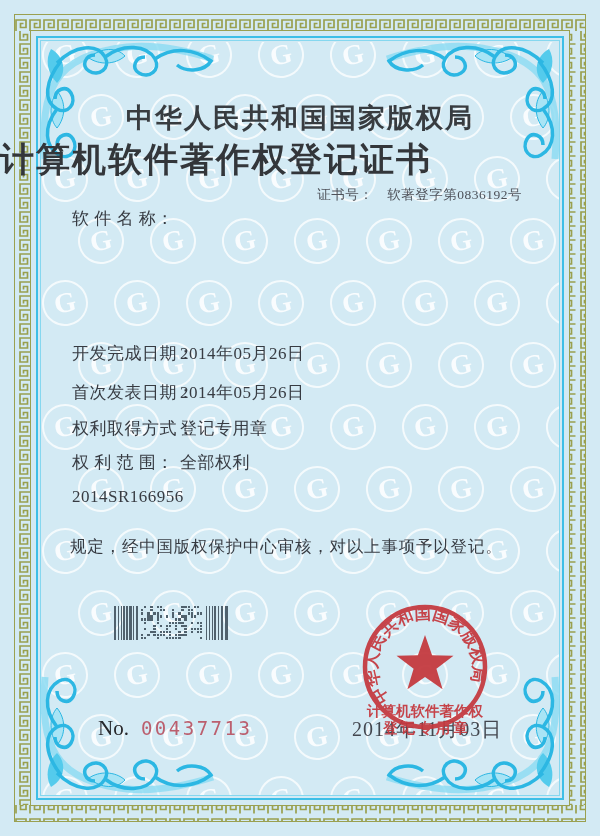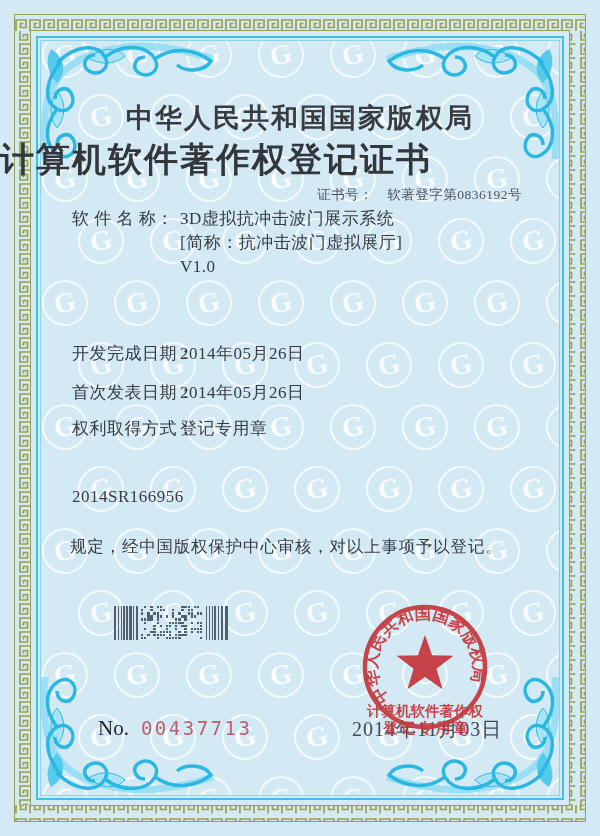--- a/index.html
+++ b/index.html
@@ -250,43 +250,42 @@
   <div class="content">
     <div class="authority">中华人民共和国国家版权局</div>
     <div class="cert-title">计算机软件著作权登记证书</div>
 
     <div class="cert-no">
       <span class="lbl">证书号：</span><span>软著登字第0836192号</span>
     </div>
 
     <div class="field f0">
       <span class="label">软 件 名 称：</span>
-      <div class="value">
-        <div>3D虚拟抗冲击波门展示系统</div>
-        <div>[简称：抗冲击波门虚拟展厅]</div>
-        <div>V1.0</div>
-      </div>
     </div>
 
 
     <div class="field f2">
       <span class="label">开发完成日期：</span>
       <div class="value">2014年05月26日</div>
     </div>
 
     <div class="field f3">
       <span class="label">首次发表日期：</span>
       <div class="value">2014年05月26日</div>
     </div>
 
     <div class="field f4">
       <span class="label">权利取得方式：</span>
       <div class="value">登记专用章</div>
     </div>
 
+    <div class="field f5">
+      <span class="label">权 利 范 围：</span>
+      <div class="value">全部权利</div>
+    </div>
 
     <div class="field f6">
       <div class="value">2014SR166956</div>
     </div>
 
     <div class="statement">
       <div>规定，经中国版权保护中心审核，对以上事项予以登记。</div>
     </div>
 
     <div class="barcode">

